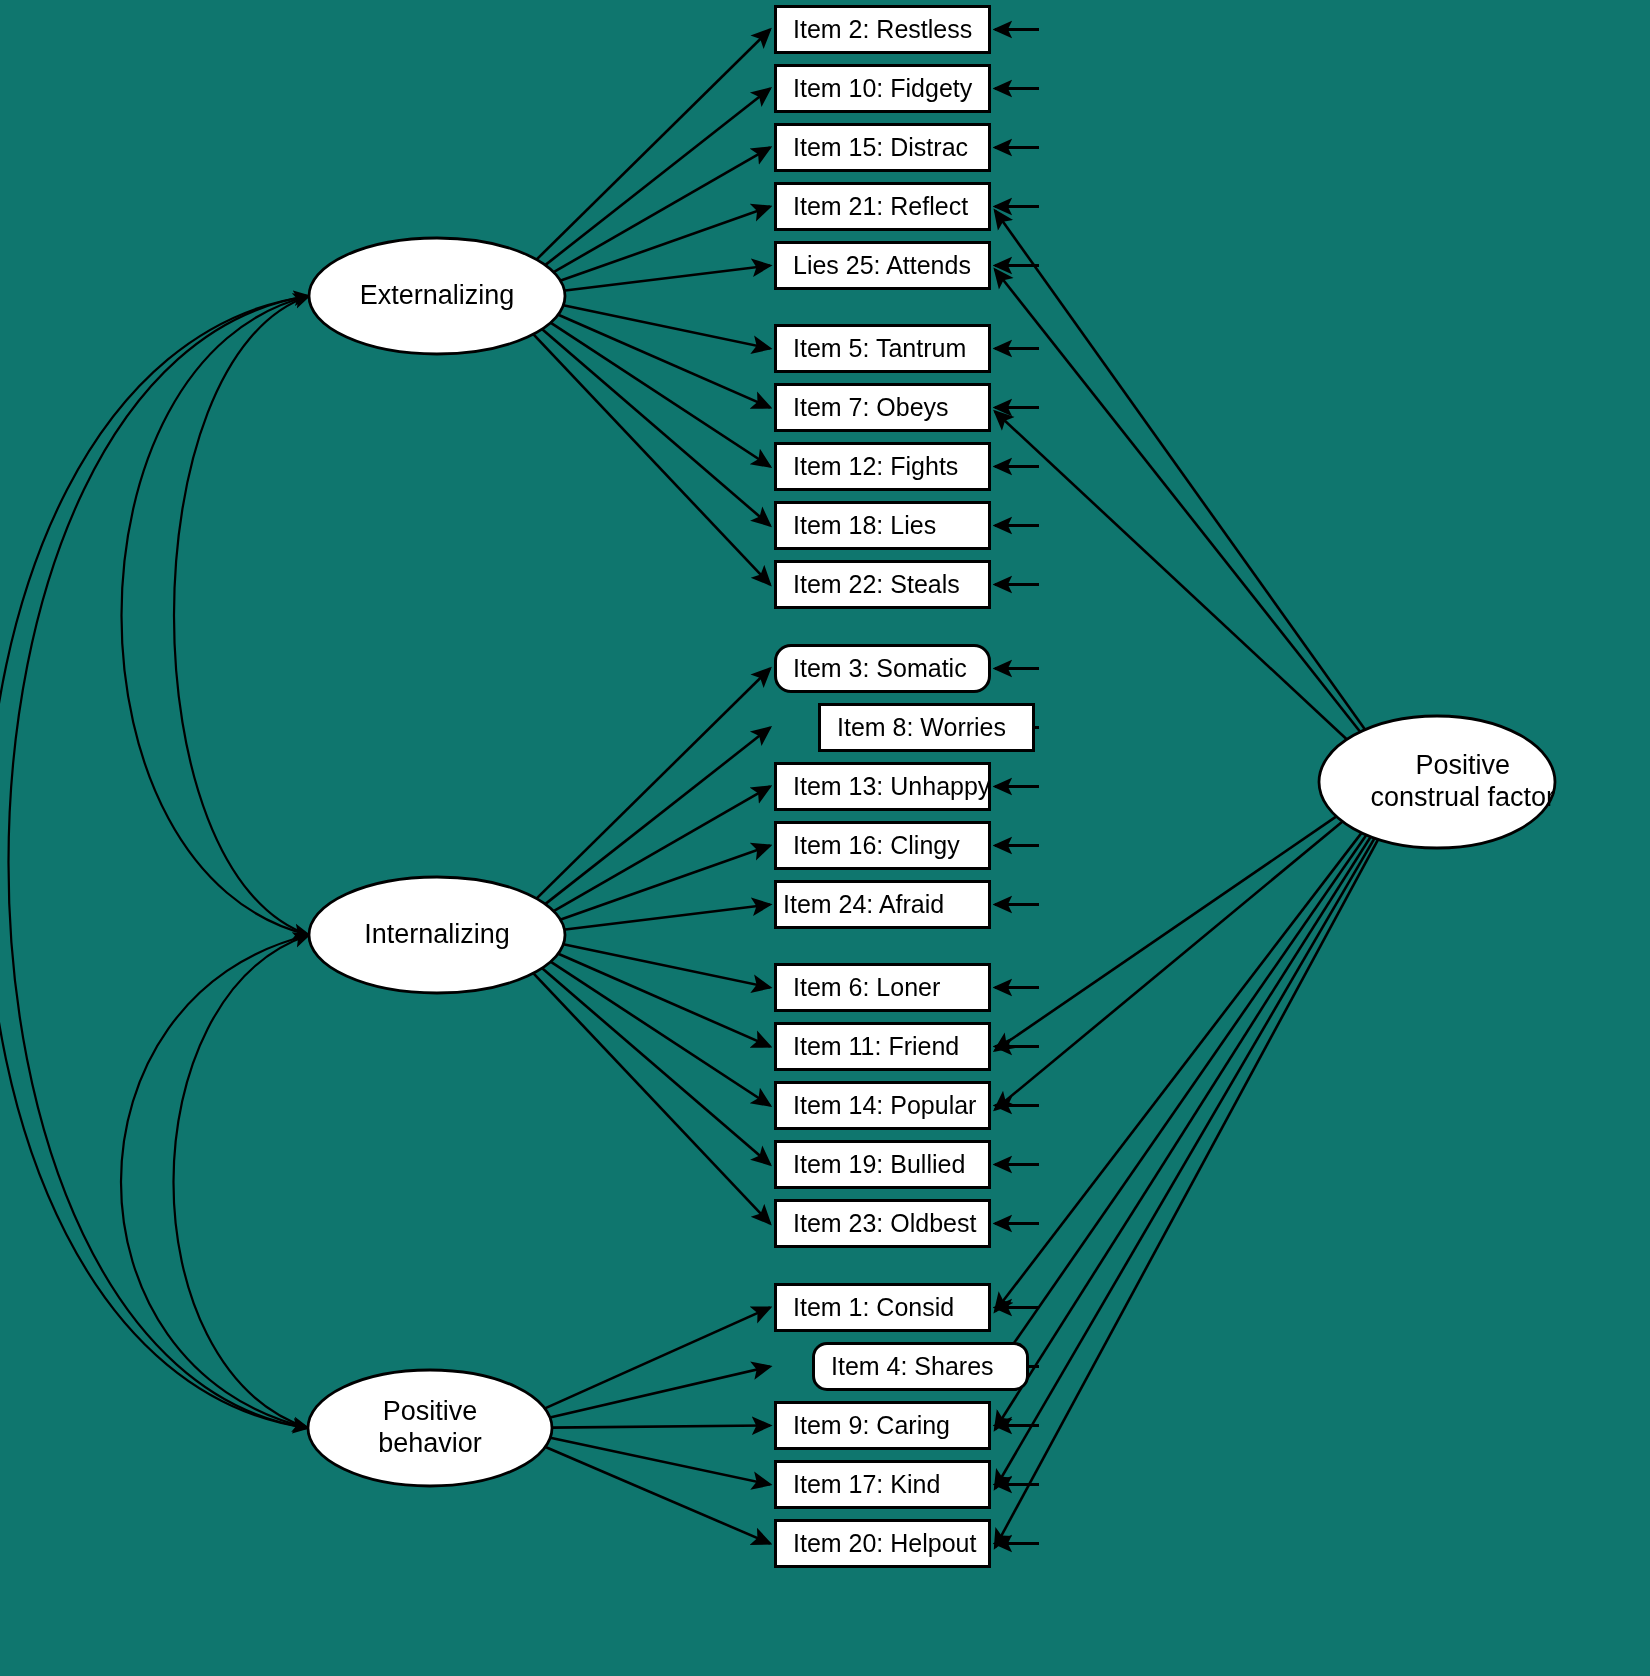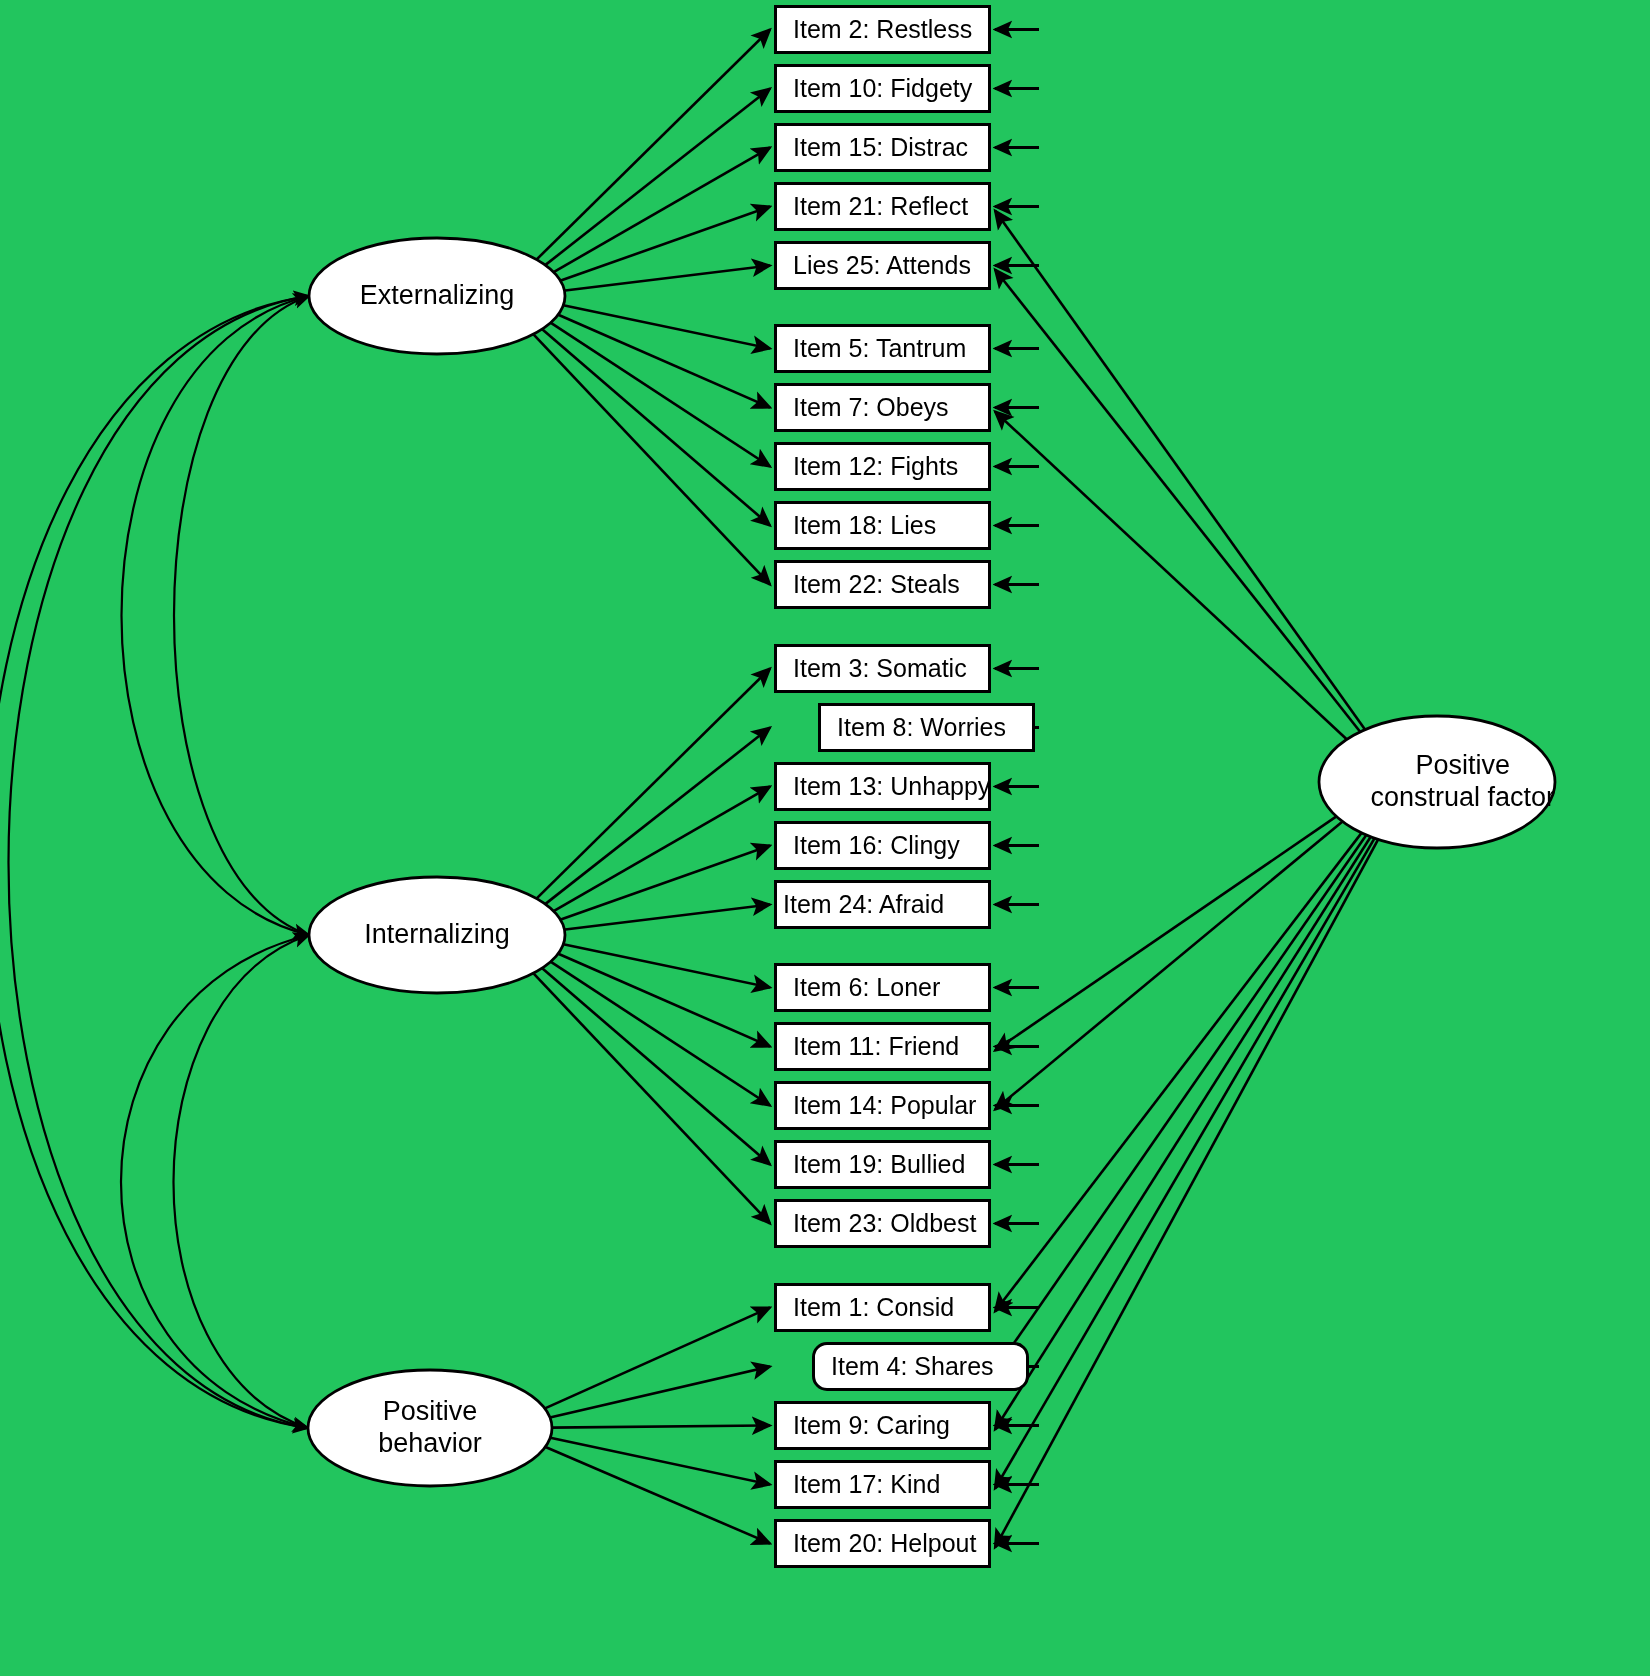--- a/index.html
+++ b/index.html
@@ -1,18 +1,18 @@
 <!DOCTYPE html>
 <html><head>
 <meta charset="utf-8">
 <title>SEM Diagram</title>
 <style>
   html,body{margin:0;padding:0;background:#ffffff;}
   body{font-family:"Liberation Sans", sans-serif;}
-  #stage{position:relative;width:1650px;height:1676px;background:#22c55e;overflow:hidden;}
+  #stage{position:relative;width:1650px;height:1676px;background:#0f766e;overflow:hidden;}
   svg#wires{position:absolute;left:0;top:0;width:1650px;height:1676px;}
   .item-box{
     position:absolute;box-sizing:border-box;
     border:3px solid #000;background:#fff;
     display:flex;align-items:center;
     padding-left:16px;
     font-size:25px;color:#000;white-space:nowrap;
     letter-spacing:0px;
   }
   .factor-label{
@@ -145,21 +145,21 @@
       </div>
       <div class="item-box" style="left: 774px; top: 442px; width: 217px; height: 49px;">
         <span>Item 12: Fights</span>
       </div>
       <div class="item-box" style="left: 774px; top: 501px; width: 217px; height: 49px;">
         <span>Item 18: Lies</span>
       </div>
       <div class="item-box" style="left: 774px; top: 560px; width: 217px; height: 49px;">
         <span>Item 22: Steals</span>
       </div>
-      <div class="item-box" style="left: 774px; top: 644px; width: 217px; height: 49px;">
+      <div class="item-box" style="left: 774px; top: 644px; width: 217px; height: 49px; border-radius: 17px;">
         <span>Item 3: Somatic</span>
       </div>
       <div class="item-box" style="left: 818px; top: 703px; width: 217px; height: 49px;">
         <span>Item 8: Worries</span>
       </div>
       <div class="item-box" style="left: 774px; top: 762px; width: 217px; height: 49px;">
         <span>Item 13: Unhappy</span>
       </div>
       <div class="item-box" style="left: 774px; top: 821px; width: 217px; height: 49px;">
         <span>Item 16: Clingy</span>

